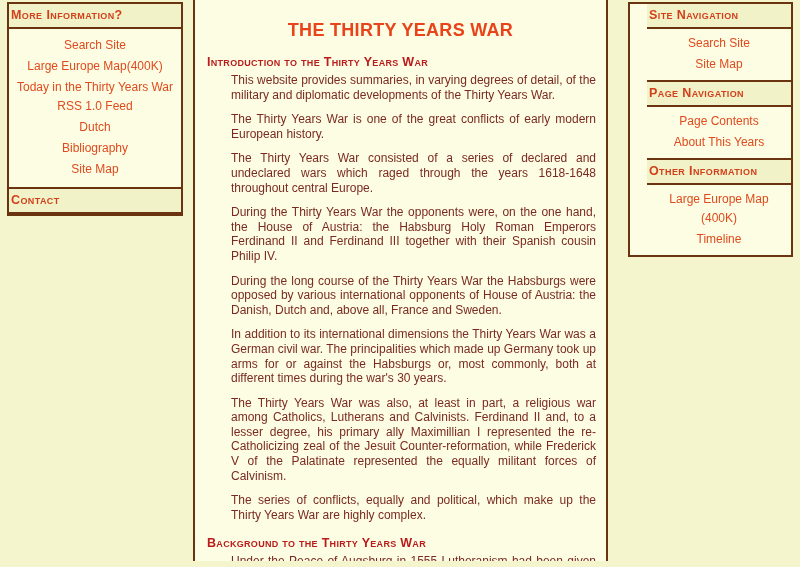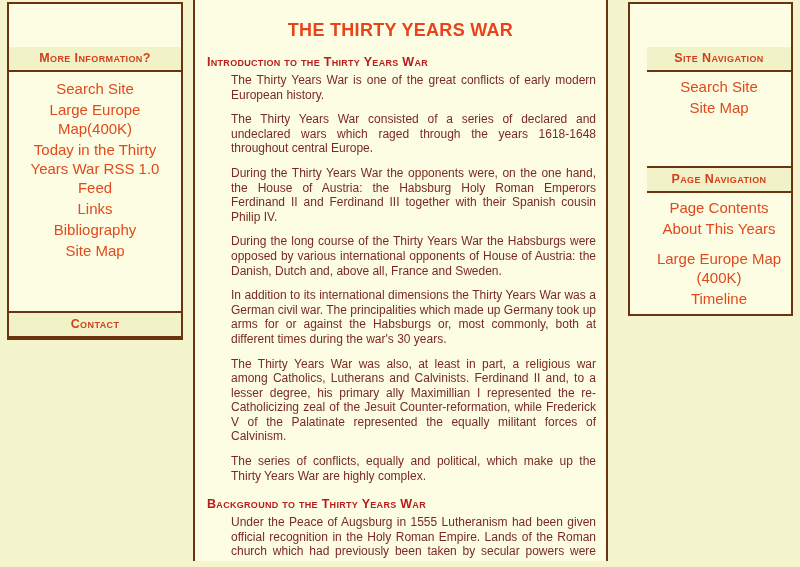--- a/index.html
+++ b/index.html
@@ -24,41 +24,39 @@
   .navbox {
     position: absolute;
     background: #fdfde3;
     border: 2px solid #6b3410;
     box-sizing: border-box;
   }
 
   .nav-header {
     background: #f2f2c9;
     border-bottom: 2px solid #6b3410;
-    text-align: center;
     color: #d2401b;
     font-weight: bold;
     font-size: 12.5px;
     font-variant: small-caps;
     letter-spacing: .4px;
     padding: 4px 2px 5px 2px;
-    margin-top: 43px;
   }
   .nav-header.mid {
     border-top: 2px solid #6b3410;
   }
 
   .nav-links {
     padding: 6px 4px 7px 4px;
     text-align: center;
   }
   .nav-link {
     display: block;
     color: #e04a1e;
-    font-size: 15px;
+    font-size: 12px;
     line-height: 19px;
     text-decoration: none;
     padding: 1px 3px;
     cursor: pointer;
   }
 
   
   #left-sidebar {
     left: 7px;
     top: 2px;
@@ -122,34 +120,35 @@
 
 <div id="page">
 
   <div id="left-sidebar" class="navbox">
 
     <div class="nav-header">More Information?</div>
     <div class="nav-links">
       <a class="nav-link">Search Site</a>
       <a class="nav-link">Large Europe Map(400K)</a>
       <a class="nav-link">Today in the Thirty Years War RSS 1.0 Feed</a>
-      <a class="nav-link">Links</a>
+      <a class="nav-link">Dutch</a>
       <a class="nav-link">Bibliography</a>
       <a class="nav-link">Site Map</a>
     </div>
 
     <div class="nav-header mid">Contact</div>
   </div>
 
   <div id="main">
 
     <h1 id="page-title">THE THIRTY YEARS WAR</h1>
 
     <h2 class="section-heading">Introduction to the Thirty Years War</h2>
 
+    <p class="para">This website provides summaries, in varying degrees of detail, of the military and diplomatic developments of the Thirty Years War.</p>
     <p class="para">The Thirty Years War is one of the great conflicts of early modern European history.</p>
     <p class="para">The Thirty Years War consisted of a series of declared and undeclared wars which raged through the years 1618-1648 throughout central Europe.</p>
     <p class="para">During the Thirty Years War the opponents were, on the one hand, the House of Austria: the Habsburg Holy Roman Emperors Ferdinand II and Ferdinand III together with their Spanish cousin Philip IV.</p>
     <p class="para">During the long course of the Thirty Years War the Habsburgs were opposed by various international opponents of House of Austria: the Danish, Dutch and, above all, France and Sweden.</p>
     <p class="para">In addition to its international dimensions the Thirty Years War was a German civil war. The principalities which made up Germany took up arms for or against the Habsburgs or, most commonly, both at different times during the war's 30 years.</p>
     <p class="para">The Thirty Years War was also, at least in part, a religious war among Catholics, Lutherans and Calvinists. Ferdinand II and, to a lesser degree, his primary ally Maximillian I represented the re-Catholicizing zeal of the Jesuit Counter-reformation, while Frederick V of the Palatinate represented the equally militant forces of Calvinism.</p>
     <p class="para">The series of conflicts, equally and political, which make up the Thirty Years War are highly complex.</p>
 
     <h2 class="section-heading">Background to the Thirty Years War</h2>
 
@@ -164,19 +163,20 @@
       <a class="nav-link">Search Site</a>
       <a class="nav-link">Site Map</a>
     </div>
 
     <div class="nav-header mid">Page Navigation</div>
     <div class="nav-links">
       <a class="nav-link">Page Contents</a>
       <a class="nav-link">About This Years</a>
     </div>
 
+    <div class="nav-header mid">Other Information</div>
     <div class="nav-links">
       <a class="nav-link">Large Europe Map (400K)</a>
       <a class="nav-link">Timeline</a>
     </div>
   </div>
 
 </div>
 
 </body></html>

